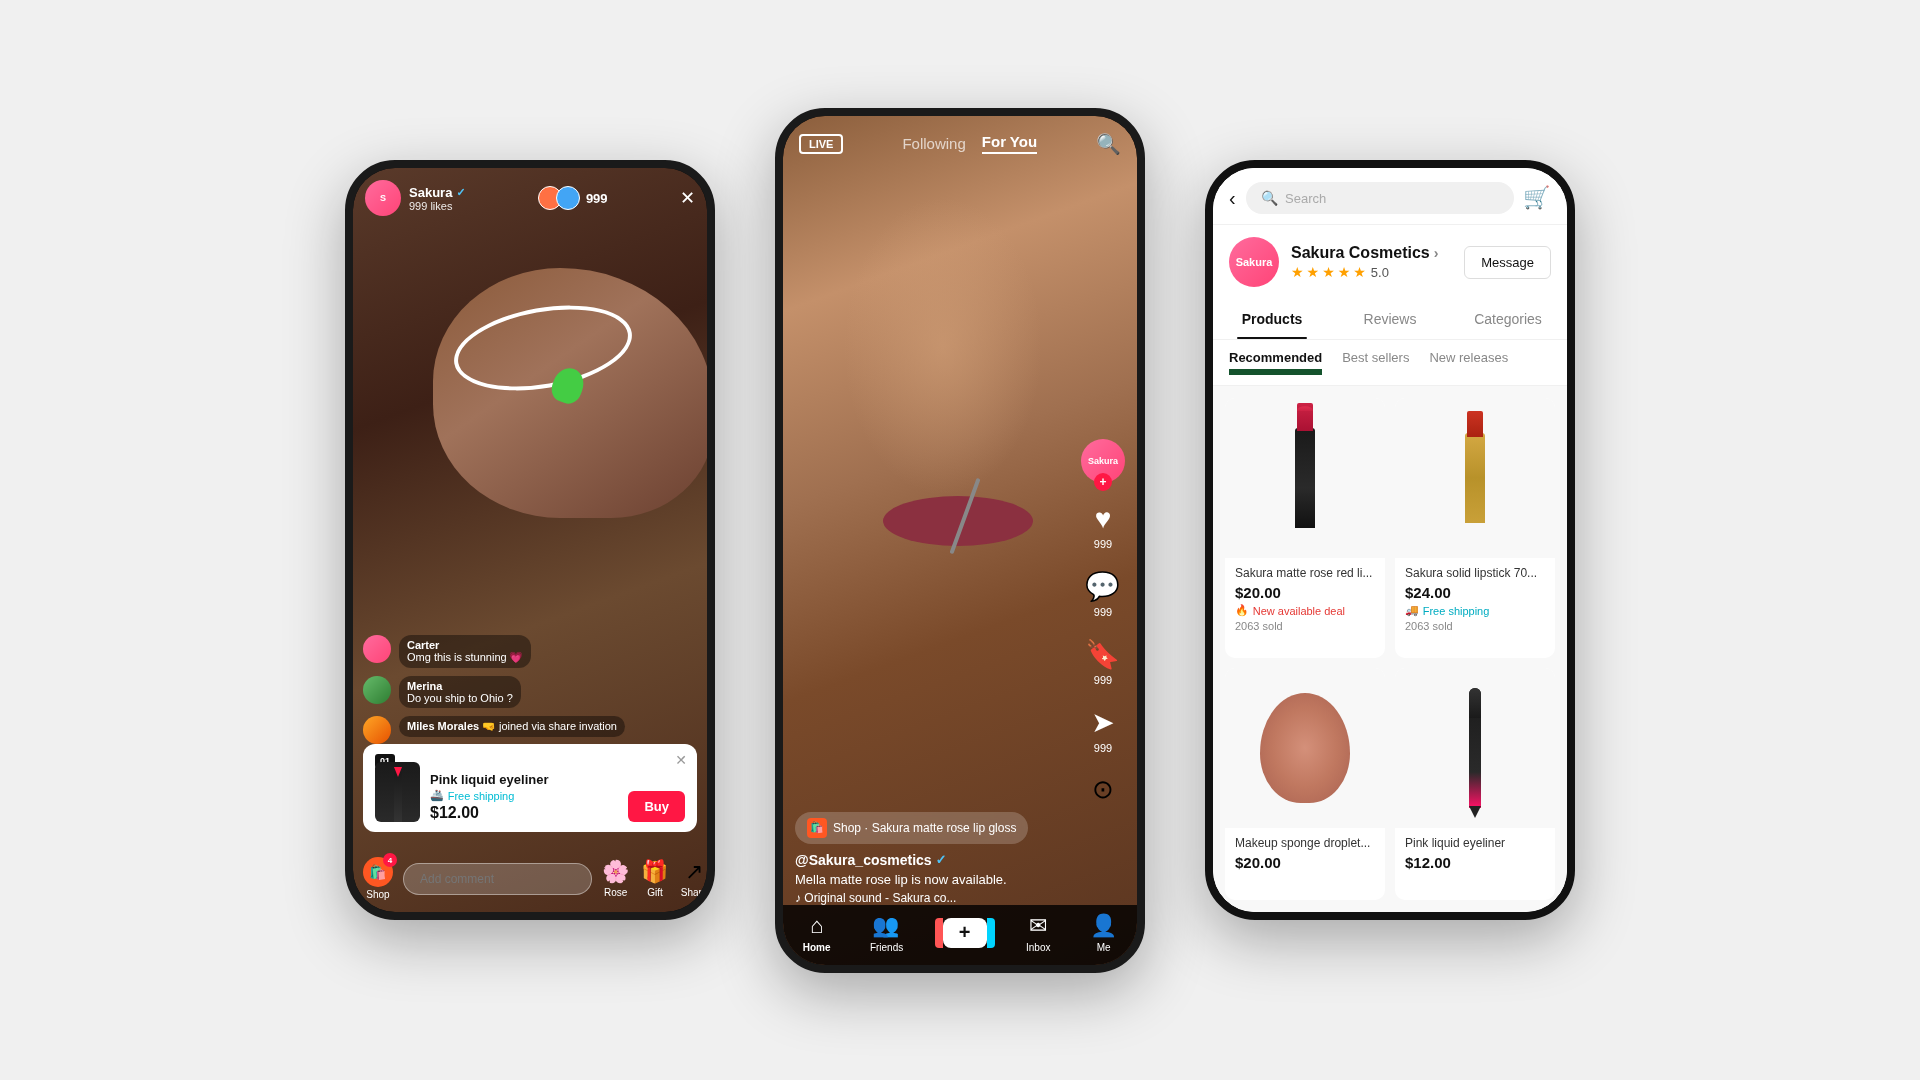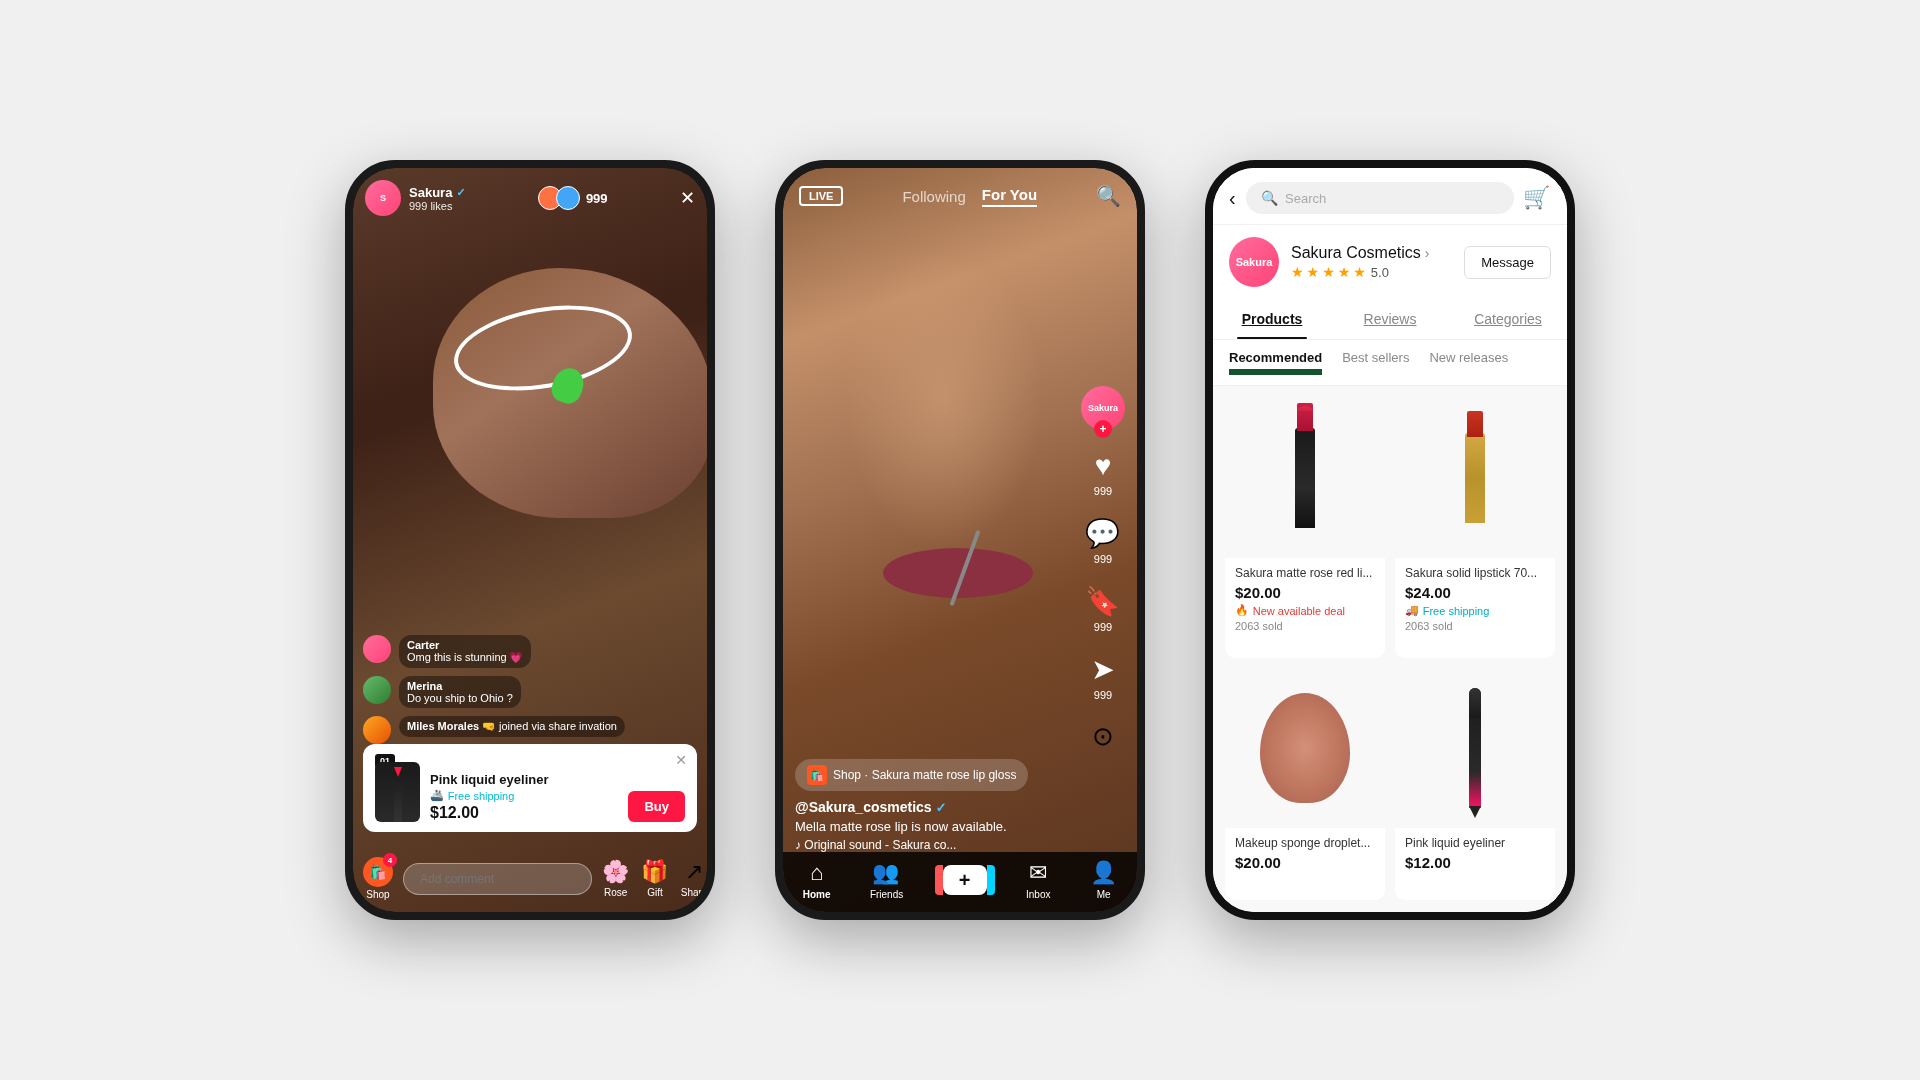--- a/index.html
+++ b/index.html
@@ -35,21 +35,21 @@
 
     .phone-1 {
       width: 370px;
       height: 760px;
       background: #111;
       border: 8px solid #1a1a1a;
     }
 
     .phone-2 {
       width: 370px;
-      height: 760px;
+      height: 865px;
       background: #111;
       border: 8px solid #1a1a1a;
     }
 
     .phone-3 {
       width: 370px;
       height: 760px;
       background: #fff;
       border: 8px solid #111;
     }
@@ -785,21 +785,21 @@
       justify-content: center;
       font-size: 11px;
       color: white;
       font-weight: bold;
     }
 
     .p3-shop-details { flex: 1; }
 
     .p3-shop-name {
       font-size: 16px;
-      font-weight: 400;
+      font-weight: 700;
       color: #111;
       display: flex;
       align-items: center;
       gap: 4px;
     }
 
     .p3-shop-chevron {
       color: #888;
       font-size: 14px;
     }
@@ -841,21 +841,20 @@
     }
 
     .p3-tab {
       flex: 1;
       text-align: center;
       padding: 12px 0;
       font-size: 14px;
       color: #888;
       cursor: pointer;
       position: relative;
-      text-decoration: underline;
     }
 
     .p3-tab.active {
       color: #111;
       font-weight: 700;
     }
 
     .p3-tab.active::after {
       content: '';
       position: absolute;

